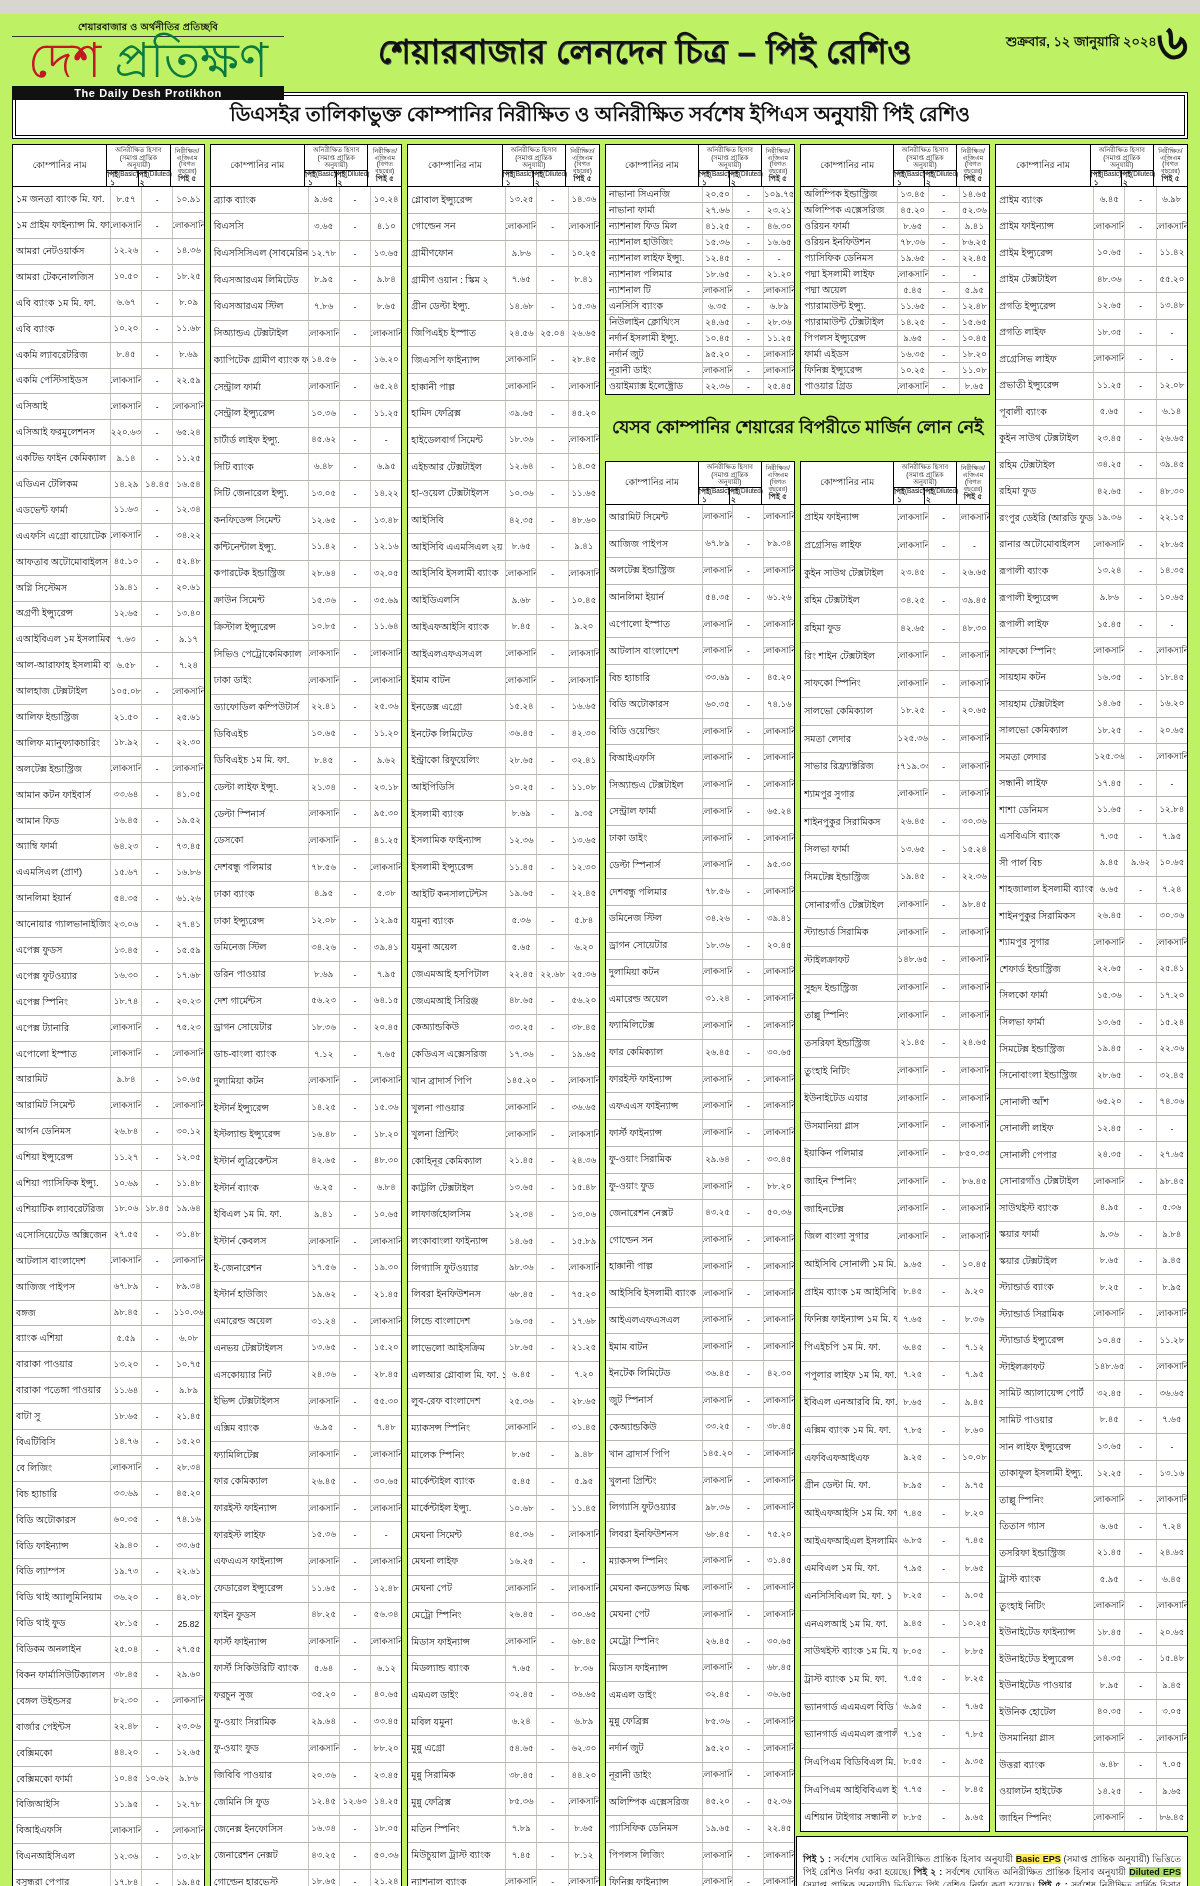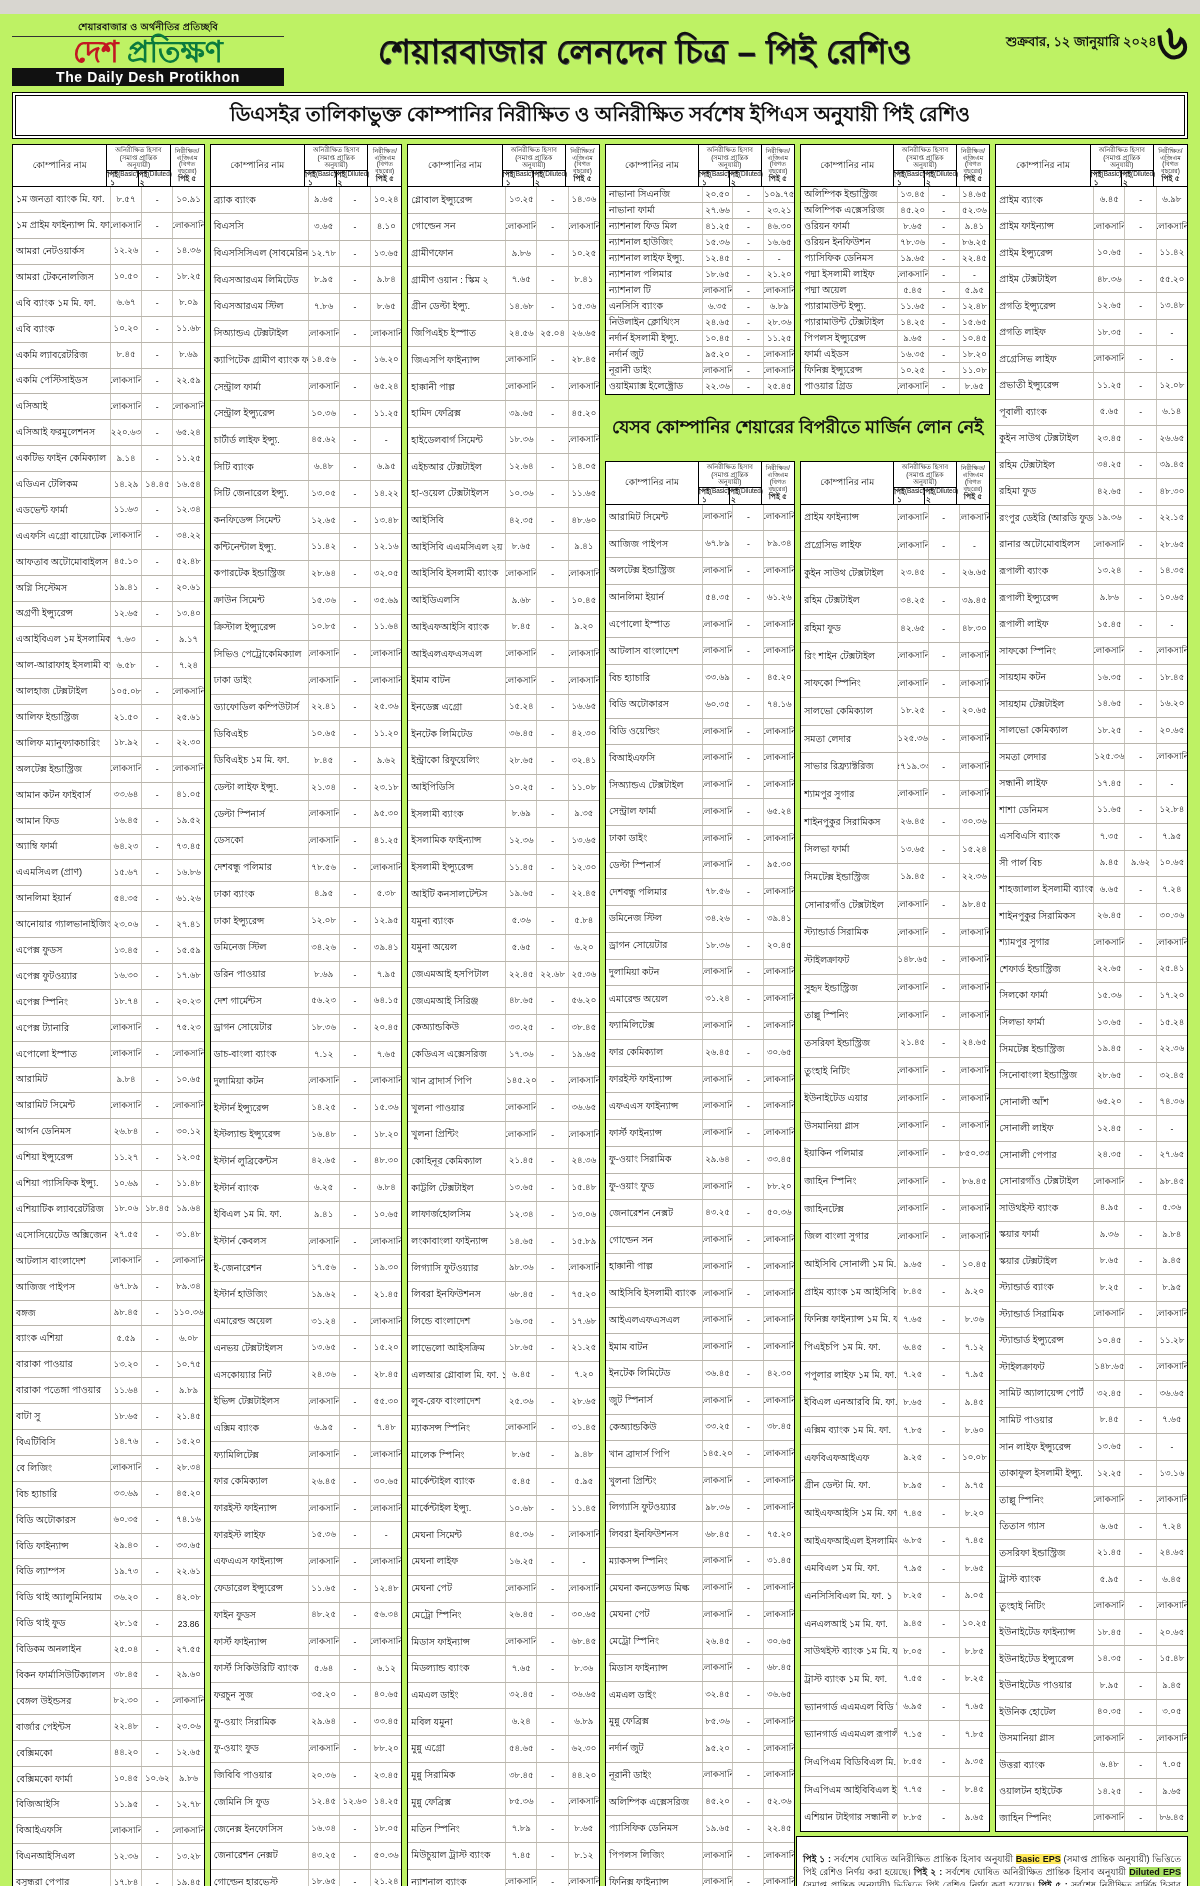--- a/index.html
+++ b/index.html
@@ -2,24 +2,24 @@
 <html lang="bn"><head>
 <meta charset="utf-8">
 <style>
   *{box-sizing:border-box}
   body{margin:0;background:#d8d6d0;font-family:"Liberation Sans","DejaVu Sans",sans-serif;color:#111}
   .page{width:1200px;height:1886px;margin:14px auto;background:#bef264;padding:6px 12px;overflow:hidden;position: relative;}
   
   .hdr{display:flex;align-items:flex-start;gap:10px;height:68px}
   .masthead{width:272px;flex:0 0 auto}
   .tagline{font-size:9.5px;font-weight:700;text-align:center;border-bottom:1px solid #333;padding-bottom:1px;letter-spacing:.3px}
-  .brand{font-size:30px;font-weight:700;line-height:1.02;white-space:nowrap;text-align:center}
+  .brand{font-size:48px;font-weight:400;line-height:1.02;white-space:nowrap;text-align:center}
   .brand .b1{color:#c21822}
   .brand .b2{color:#0a7a3d}
-  .brand-en{background:#111;color:#fff;font-size:14px;font-weight:700;text-align:center;padding:1px 4px;letter-spacing:.6px}
+  .brand-en{background:#111;color:#fff;font-size:11px;font-weight:700;text-align:center;padding:1px 4px;letter-spacing:.6px}
   .page-title{flex:1;text-align:center;font-size:33px;font-weight:900;align-self:center;letter-spacing:.5px;text-shadow:.6px .6px 0 #555}
   .issue{flex:0 0 auto;display:flex;align-items:flex-start;}
   .date{font-size:13px;font-weight:700;margin-top:12px;white-space:nowrap}
   .pageno{font-size:48px;font-weight:900;line-height:.95}
   
   .headline{border:4px double #000;background:#fff;text-align:center;font-size:20px;font-weight:900;padding:3px 0;margin:4px 0 5px}
   
   .cols{display:flex;gap:5px;height:1752px;position:relative}
   .col{flex:1;min-width:0;display:flex;flex-direction:column}
   .table{border:1.5px solid #000;background:#fff;display:flex;flex-direction:column;flex:1;min-height:0}
@@ -434,21 +434,21 @@
             <div class="row">
               <span class="cn">বিডি থাই অ্যালুমিনিয়াম</span>
               <span class="cv">৩৬.২০</span>
               <span class="cv">-</span>
               <span class="cv">৪২.০৮</span>
             </div>
             <div class="row">
               <span class="cn">বিডি থাই ফুড</span>
               <span class="cv">২৮.১৫</span>
               <span class="cv">-</span>
-              <span class="cv">23.86</span>
+              <span class="cv">25.82</span>
             </div>
             <div class="row">
               <span class="cn">বিডিকম অনলাইন</span>
               <span class="cv">২৫.০৪</span>
               <span class="cv">-</span>
               <span class="cv">২৭.৫৫</span>
             </div>
             <div class="row">
               <span class="cn">বিকন ফার্মাসিউটিক্যালস</span>
               <span class="cv">৩৮.৪৫</span>

